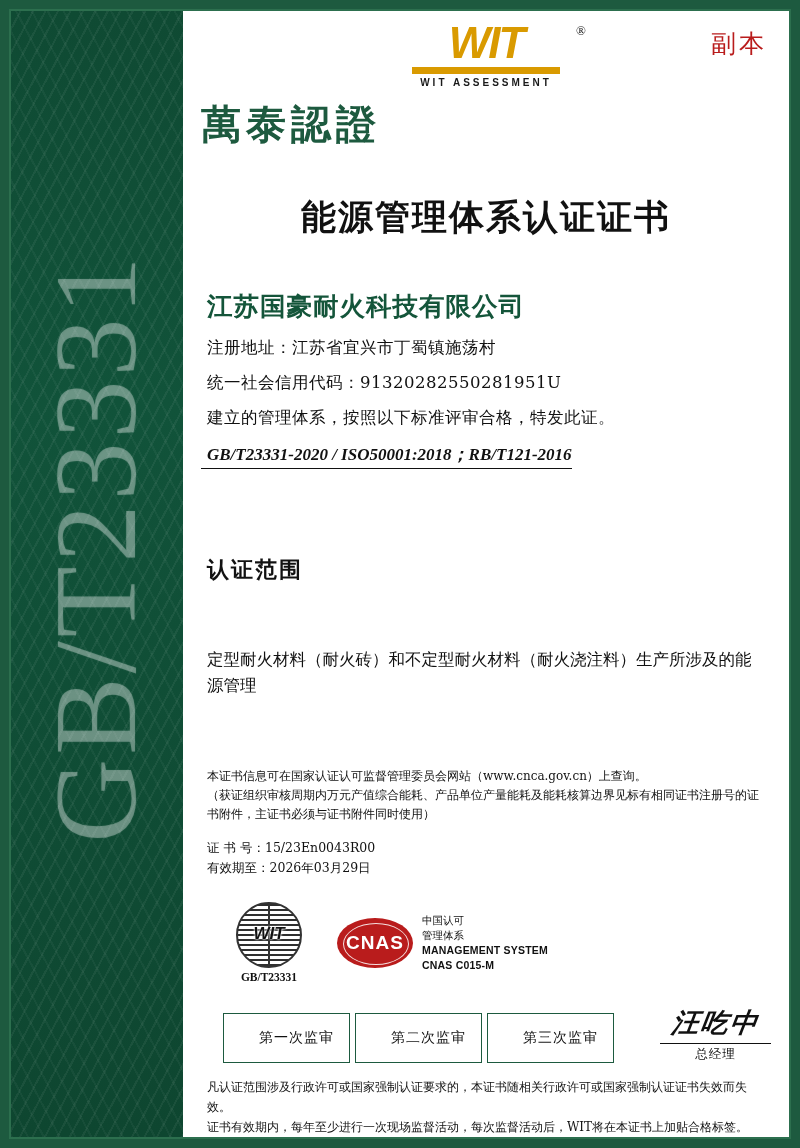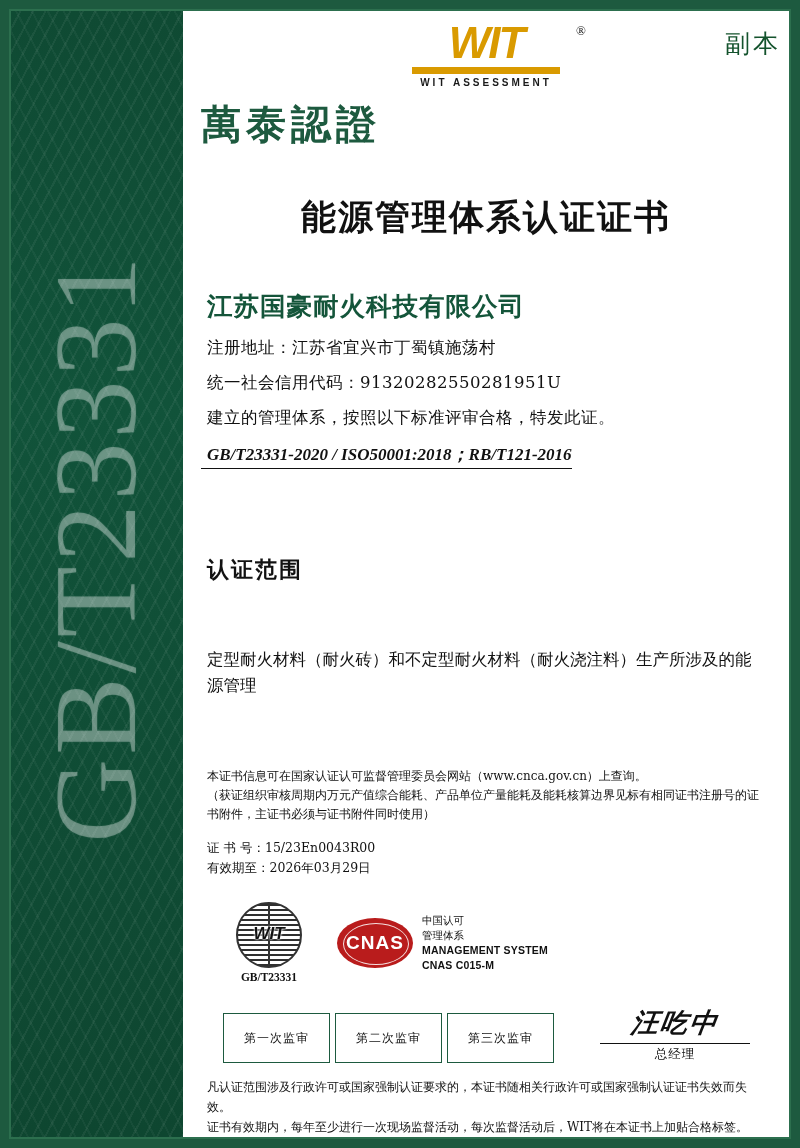--- a/index.html
+++ b/index.html
@@ -88,25 +88,25 @@
     left: 183px;
     top: 11px;
     width: 606px;
     height: 1126px;
     box-sizing: border-box;
     padding: 0 18px;
   }
   
   .copy-label {
     position: absolute;
-    right: 8px;
+    right: 22px;
     top: 16px;
     font-family: "Liberation Serif", serif;
     font-size: 25px;
-    color: #14532d;
+    color: #b91c1c;
     letter-spacing: 3px;
   }
   .logo-wrap {
     position: relative;
     text-align: center;
     padding-top: 10px;
     height: 68px;
   }
   .wit-logo {
     display: inline-block;
@@ -332,24 +332,25 @@
   }
   .surv-boxes { display: flex; gap: 5px; }
   .surv-box {
     width: 105px;
     height: 48px;
     border: 1.5px solid #1d5a3f;
     display: flex;
     align-items: center;
     justify-content: center;
     font-family: "DejaVu Serif", serif;
-    font-size: 12px;
+    font-size: 14px;
     color: #111;
     letter-spacing: 1px;
     background: #fff;
+    padding-left: 20px;
   }
   .sig-block {
     margin-left: 46px;
     text-align: center;
     position: relative;
     width: 150px;
   }
   .sig-script {
     font-family: "DejaVu Serif", serif;
     font-style: italic;

